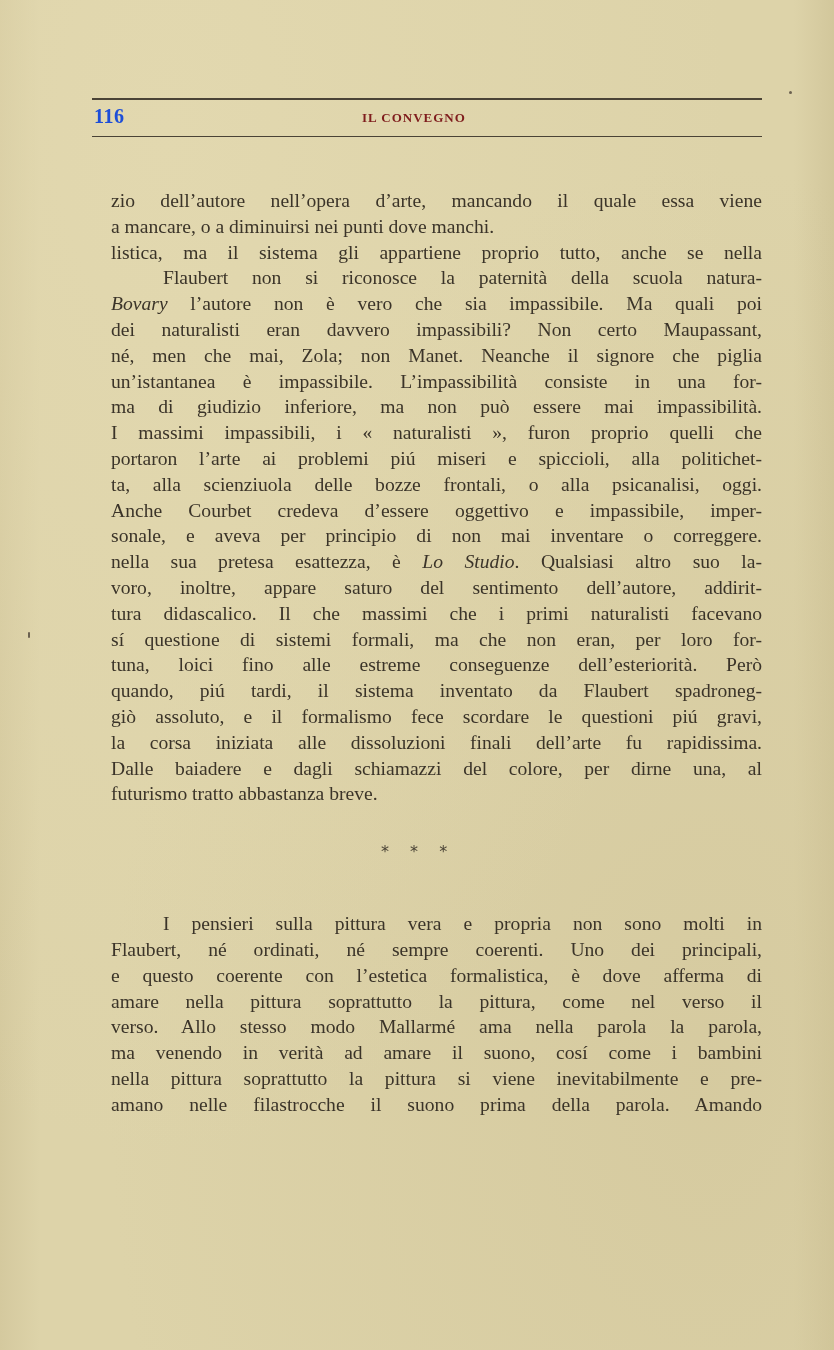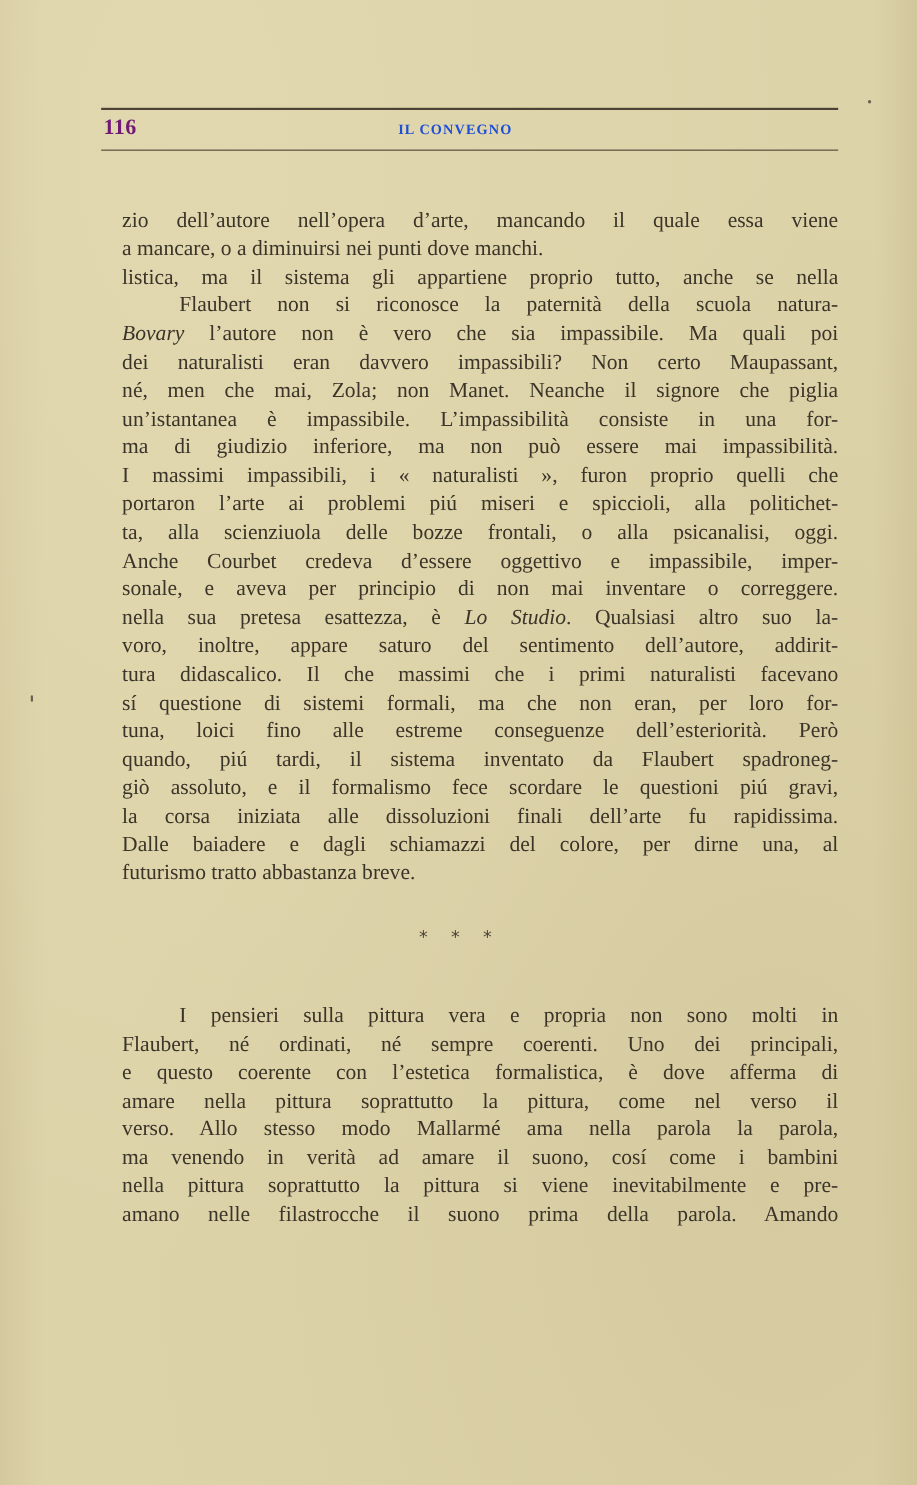--- a/index.html
+++ b/index.html
@@ -31,32 +31,32 @@
       border-top: 2px solid #4a4336;
       border-bottom: 1.5px solid #4a4336;
     }
     .page-number {
       position: absolute;
       left: 2px;
       top: 5px;
       font-family: "Liberation Serif", serif;
       font-size: 20px;
       font-weight: bold;
-      color: #701a75;
+      color: #1d4ed8;
       letter-spacing: 0.5px;
     }
     .journal-title {
       position: absolute;
       left: 270px;
       top: 10px;
       font-family: "Liberation Serif", serif;
       font-size: 13px;
       font-weight: bold;
       letter-spacing: 1px;
-      color: #1d4ed8;
+      color: #7f1d1d;
     }
     .body-text {
       margin-top: 51px;
       font-family: "Liberation Serif", serif;
       font-size: 19.6px;
       line-height: 25.8px;
       color: #3b3429;
       margin-left: 19px;
     }
     .line {

